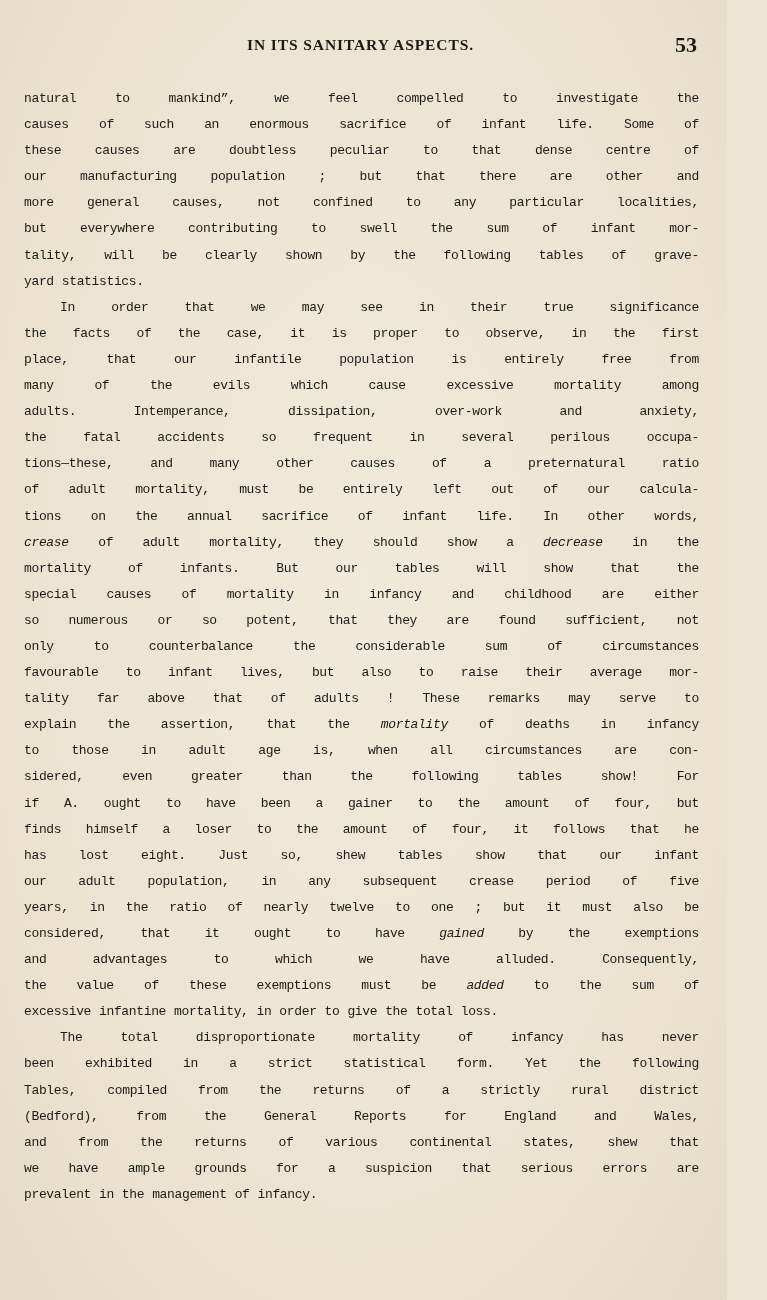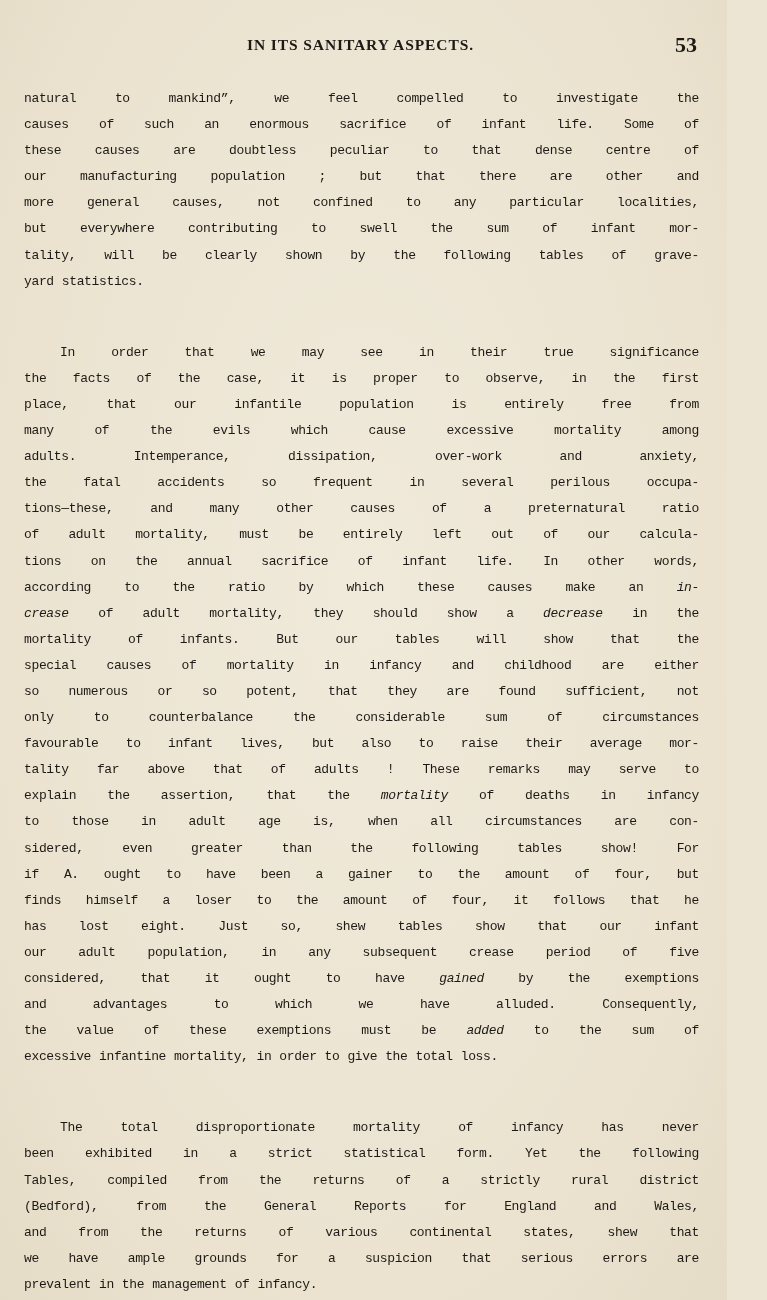--- a/index.html
+++ b/index.html
@@ -63,21 +63,20 @@
     text-align-last: justify;
     letter-spacing: -0.35px;
     word-spacing: 0.5px;
   }
   .line.last {
     text-align-last: left;
   }
   .line.indent {
     padding-left: 36px;
     box-sizing: border-box;
-    margin-top: 45px;
   }
   .line em { font-style: italic; }
 </style>
 </head>
 <body>
 
 <div class="page">
 
   <div class="running-head">
     <span class="running-title">IN ITS SANITARY ASPECTS.</span>
@@ -100,35 +99,35 @@
     <div>
       <span class="line indent"><span>In order that we may see in their true significance</span></span>
       <span class="line"><span>the facts of the case, it is proper to observe, in the first</span></span>
       <span class="line"><span>place, that our infantile population is entirely free from</span></span>
       <span class="line"><span>many of the evils which cause excessive mortality among</span></span>
       <span class="line"><span>adults.  Intemperance, dissipation, over-work and anxiety,</span></span>
       <span class="line"><span>the fatal accidents so frequent in several perilous occupa-</span></span>
       <span class="line"><span>tions—these, and many other causes of a preternatural ratio</span></span>
       <span class="line"><span>of adult mortality, must be entirely left out of our calcula-</span></span>
       <span class="line"><span>tions on the annual sacrifice of infant life.  In other words,</span></span>
-      <span class="line"><span>according to the ratio by which these causes make an </span><em>in-</em></span>
       <span class="line"><em>crease</em><span> of adult mortality, they should show a </span><em>decrease</em><span> in the</span></span>
       <span class="line"><span>mortality of infants.  But our tables will show that the</span></span>
       <span class="line"><span>special causes of mortality in infancy and childhood are either</span></span>
       <span class="line"><span>so numerous or so potent, that they are found sufficient, not</span></span>
       <span class="line"><span>only to counterbalance the considerable sum of circumstances</span></span>
       <span class="line"><span>favourable to infant lives, but also to raise their average mor-</span></span>
       <span class="line"><span>tality far above that of adults !  These remarks may serve to</span></span>
       <span class="line"><span>explain the assertion, that the </span><em>mortality</em><span> of deaths in infancy</span></span>
       <span class="line"><span>to those in adult age is, when all circumstances are con-</span></span>
       <span class="line"><span>sidered, even greater than the following tables show!  For</span></span>
       <span class="line"><span>if A. ought to have been a gainer to the amount of four, but</span></span>
       <span class="line"><span>finds himself a loser to the amount of four, it follows that he</span></span>
       <span class="line"><span>has lost eight.  Just so, shew tables show that our infant</span></span>
       <span class="line"><span>our adult population, in any subsequent crease period of five</span></span>
+      <span class="line"><span>years, in the ratio of nearly twelve to one ; but it must also be</span></span>
       <span class="line"><span>considered, that it ought to have </span><em>gained</em><span> by the exemptions</span></span>
       <span class="line"><span>and advantages to which we have alluded.  Consequently,</span></span>
       <span class="line"><span>the value of these exemptions must be </span><em>added</em><span> to the sum of</span></span>
       <span class="line last"><span>excessive infantine mortality, in order to give the total loss.</span></span>
     </div>
 
     <div>
       <span class="line indent"><span>The total disproportionate mortality of infancy has never</span></span>
       <span class="line"><span>been exhibited in a strict statistical form.  Yet the following</span></span>
       <span class="line"><span>Tables, compiled from the returns of a strictly rural district</span></span>

